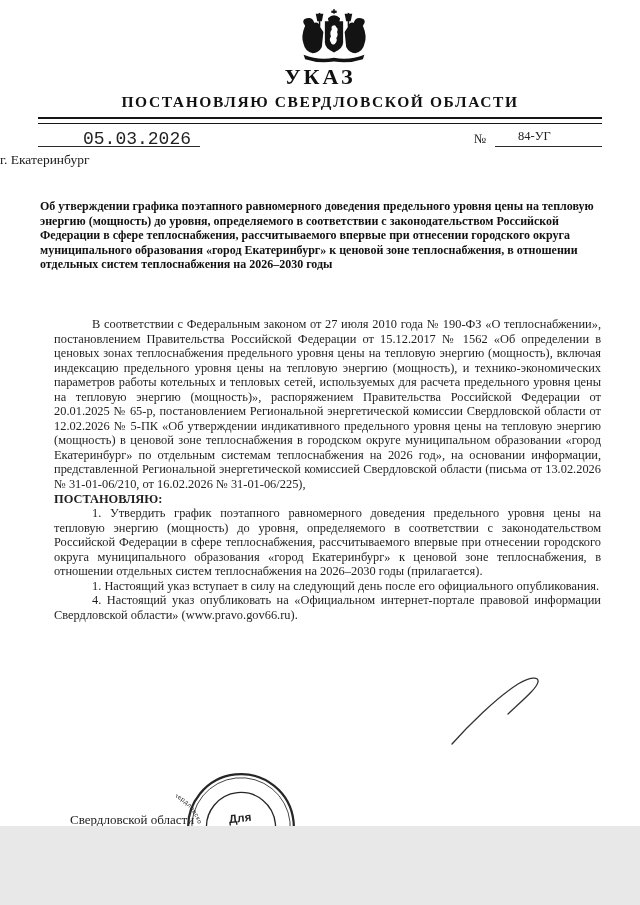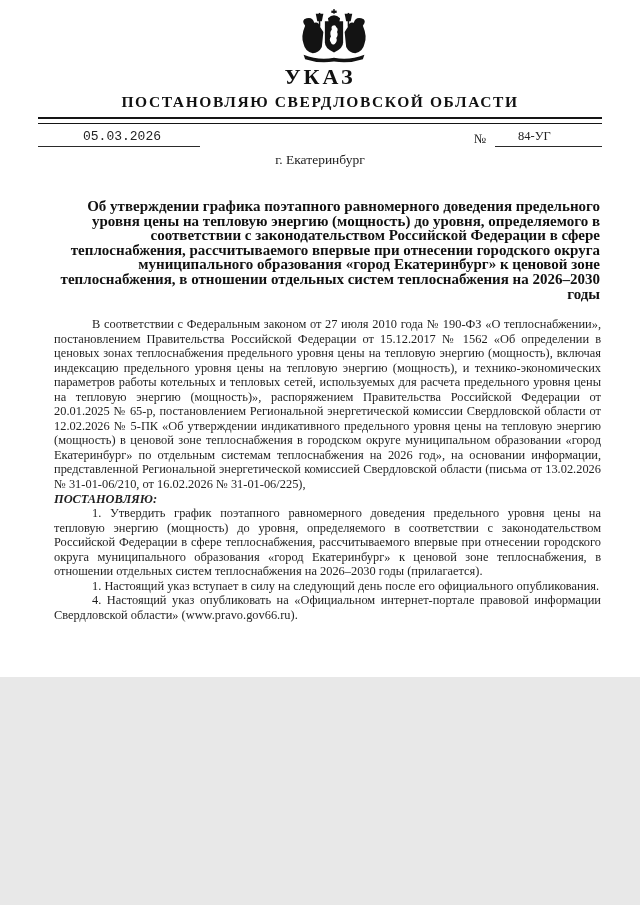--- a/index.html
+++ b/index.html
@@ -1,55 +1,55 @@
 <!DOCTYPE html>
 <html><head>
 <meta charset="utf-8">
 <style>
   html,body{margin:0;padding:0;background:#e8e8e8;}
   .page{
-    position:relative;width:640px;height:677px;background:#ffffff;
+    position:relative;width:640px;height:826px;background:#ffffff;
     margin:0 auto;overflow:hidden;color:#1e1e1e;
     font-family:"Liberation Serif", serif;
   }
   .emblem{position:absolute;left:296px;top:9px;width:76px;height:58px;}
   .doc-type{
     position:absolute;top:64px;left:0;width:100%;text-align:center;
     font-weight:bold;font-size:22px;letter-spacing:3px;color:#111;
   }
   .authority{
     position:absolute;top:93px;left:0;width:100%;text-align:center;
     font-weight:bold;font-size:15.5px;letter-spacing:1.6px;color:#111;
   }
   .double-rule{
     position:absolute;top:117px;left:38px;width:564px;height:4px;
     border-top:2.4px solid #151515;border-bottom:1px solid #151515;
   }
   .date-value{
     position:absolute;top:129px;left:83px;
-    font-family:"Liberation Mono", monospace;font-size:13px;color:#222;
+    font-family:"Liberation Mono", monospace;font-size:18px;color:#222;
   }
   .date-underline{position:absolute;top:146px;left:38px;width:162px;border-bottom:1.3px solid #2a2a2a;}
   .num-sign{position:absolute;top:131px;left:474px;font-size:13px;color:#222;}
   .num-value{
     position:absolute;top:129px;left:518px;
     font-family:Liberation Serif, serif;font-size:12.5px;color:#222;
   }
   .num-underline{position:absolute;top:146px;left:495px;width:107px;border-bottom:1.3px solid #2a2a2a;}
-  .city{position:absolute;top:152px;left:0;width:100%;text-align:center;font-size:13.5px;color:#1c1c1c;}
+  .city{position:absolute;top:152px;left:0;width:100%;text-align:left;font-size:13.5px;color:#1c1c1c;}
   .title{
-    position:absolute;top:199px;left:40px;width:560px;text-align:right;
-    font-weight:bold;font-size:15px;line-height:14.6px;color:#111;
+    position:absolute;top:199px;left:40px;width:560px;text-align:left;
+    font-weight:bold;font-size:12px;line-height:14.6px;color:#111;
   }
   .body-block{
     position:absolute;top:317px;left:54px;width:547px;
     font-size:12.4px;line-height:14.55px;color:#1f1f1f;
   }
   .body-block p{margin:0;text-align:justify;text-indent:38px;}
-  .body-block p.no-indent{text-indent:0;font-style:italic;}
+  .body-block p.no-indent{text-indent:0;}
   .resolution{font-weight:bold;}
   .flourish{position:absolute;left:438px;top:668px;width:120px;height:85px;pointer-events:none;}
   .sig-position{position:absolute;left:70px;top:810px;font-size:13px;line-height:19px;color:#1c1c1c;}
   .sig-name{position:absolute;top:864px;right:26px;font-size:13px;color:#4d7c0f;}
   .stamp{position:absolute;left:176px;top:762px;width:130px;height:130px;}
   .stamp svg{width:100%;height:100%;}
 </style>
 </head>
 <body>
 

